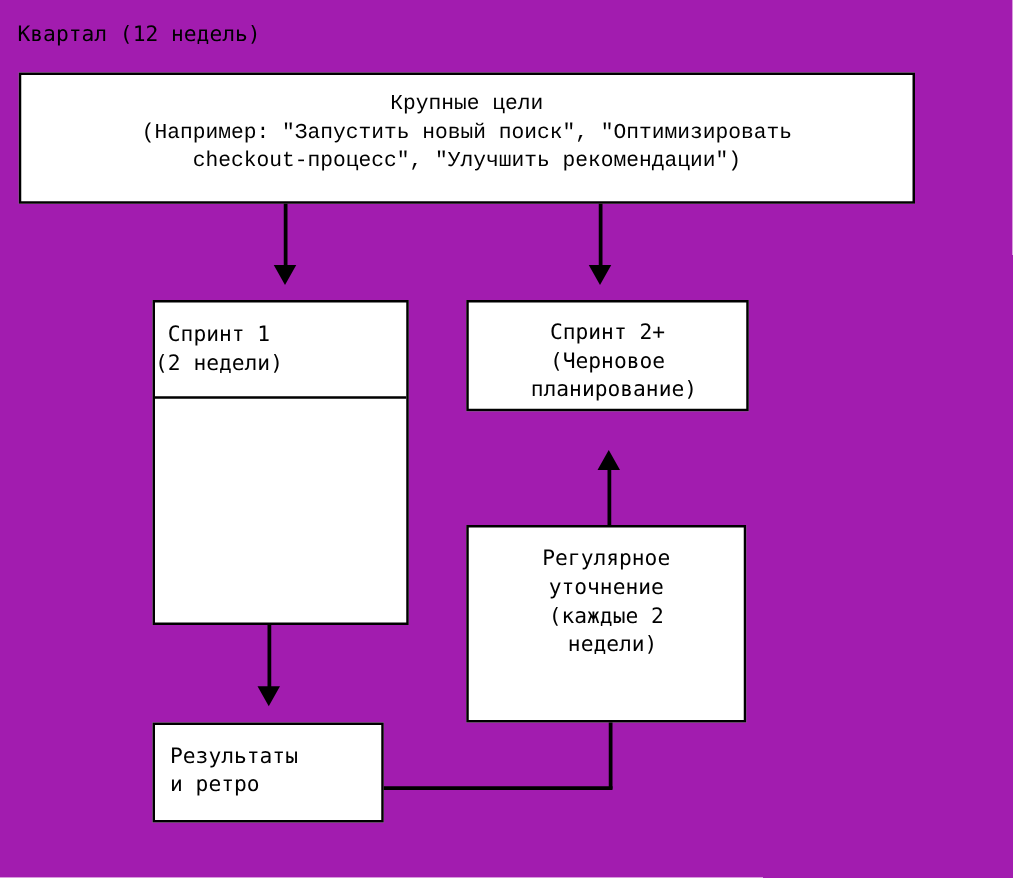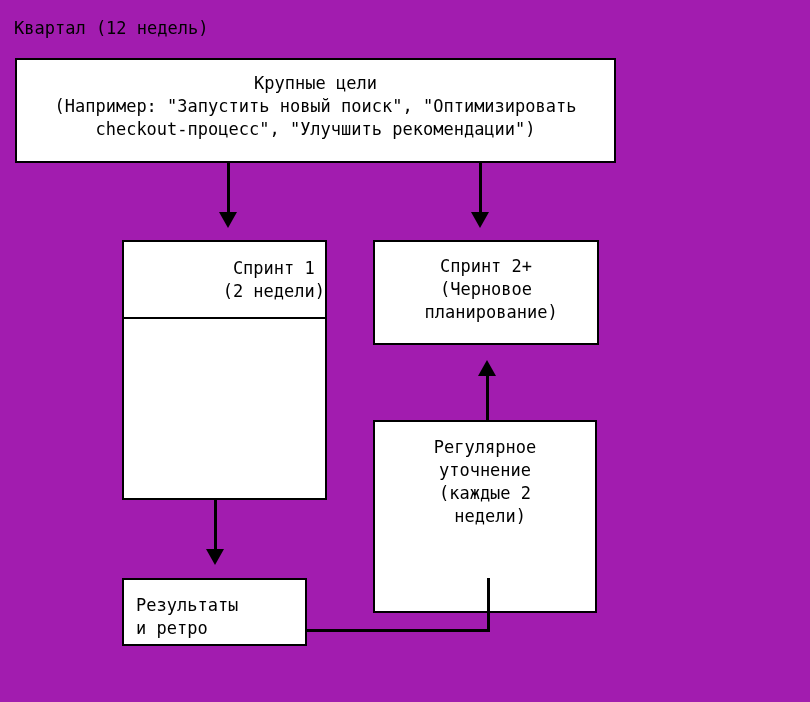--- a/index.html
+++ b/index.html
@@ -34,79 +34,80 @@
   .box-text {
     white-space: pre;
     font-size: 17px;
     line-height: 23px;
     color: #000000;
   }
   
   #goals-box {
     left: 15px;
     top: 58px;
-    width: 601px;
+    width: 717px;
     height: 105px;
+    font-family: Liberation Mono, monospace;
   }
   #goals-box .box-text {
     text-align: center;
     padding-top: 12px;
   }
   
   #sprint1-box {
     left: 122px;
     top: 240px;
     width: 205px;
     height: 260px;
   }
   #sprint1-head {
     box-sizing: border-box;
     height: 77px;
     border-bottom: 2px solid #000000;
     display: flex;
     align-items: center;
-    justify-content: flex-end;
+    justify-content: flex-start;
   }
   #sprint1-head .box-text {
     text-align: center;
   }
   #sprint1-body {
     padding: 13px 0 0 12px;
   }
   #sprint1-body .box-text {
     text-align: left;
   }
   
   #sprint2-box {
     left: 373px;
     top: 240px;
     width: 226px;
-    height: 105px;
+    height: 89px;
   }
   #sprint2-box .box-text {
     text-align: center;
     padding-top: 13px;
   }
   
   #refine-box {
     left: 373px;
     top: 420px;
     width: 224px;
-    height: 193px;
+    height: 158px;
   }
   #refine-box .box-text {
     text-align: center;
     padding-top: 14px;
   }
   
   #results-box {
     left: 122px;
     top: 578px;
     width: 185px;
-    height: 68px;
+    height: 80px;
   }
   #results-box .box-text {
     text-align: left;
     padding: 14px 0 0 12px;
   }
   
   .vline {
     position: absolute;
     width: 3px;
     background: #000000;

